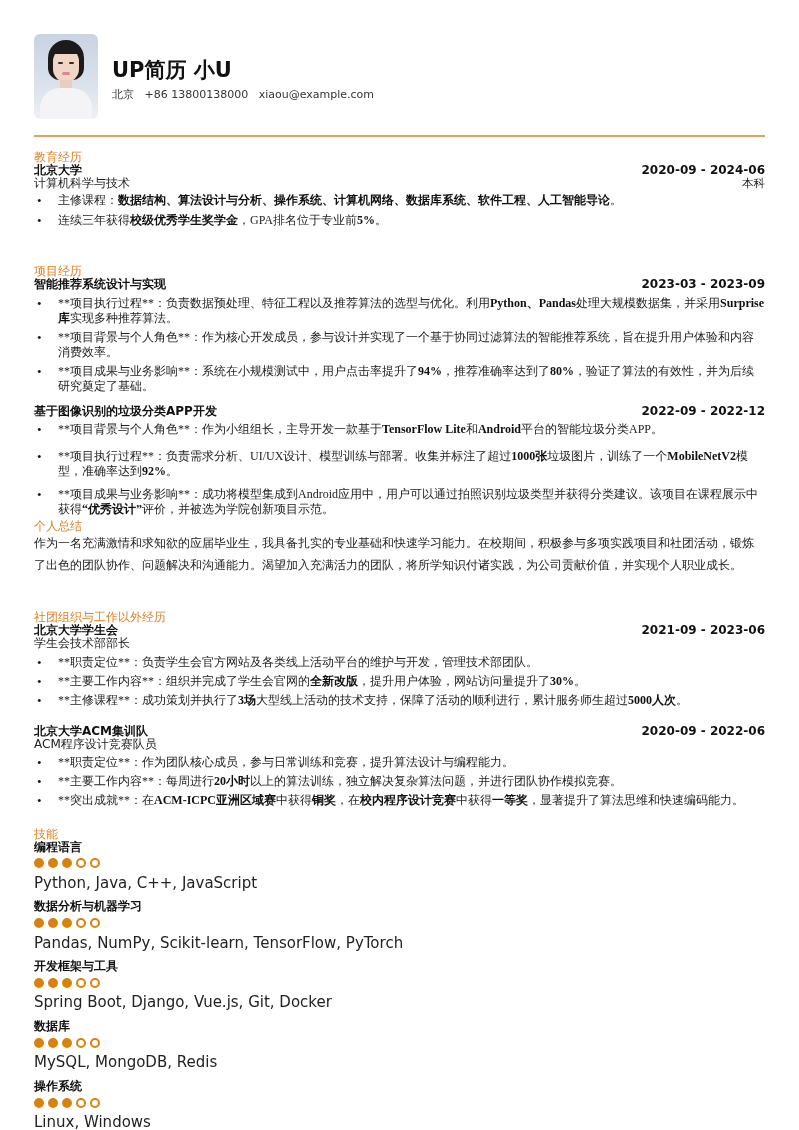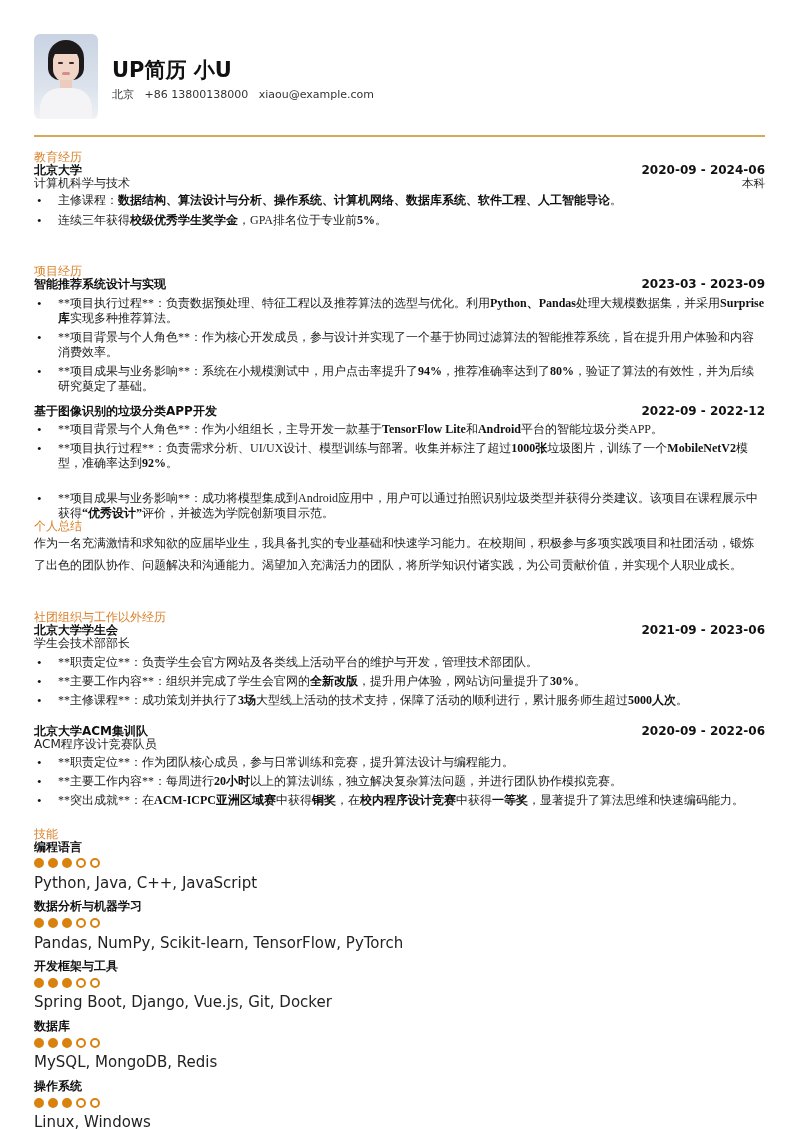--- a/index.html
+++ b/index.html
@@ -94,22 +94,22 @@
   <div class="entry-date" style="top:277px">2023-03 - 2023-09</div>
   <ul class="bullets" style="top:296px">
     <li style="margin-bottom:4px"><span>**项目执行过程**：负责数据预处理、特征工程以及推荐算法的选型与优化。利用</span><b>Python、Pandas</b><span>处理大规模数据集，并采用</span><b>Surprise库</b><span>实现多种推荐算法。</span></li>
     <li style="margin-bottom:4px"><span>**项目背景与个人角色**：作为核心开发成员，参与设计并实现了一个基于协同过滤算法的智能推荐系统，旨在提升用户体验和内容消费效率。</span></li>
     <li><span>**项目成果与业务影响**：系统在小规模测试中，用户点击率提升了</span><b>94%</b><span>，推荐准确率达到了</span><b>80%</b><span>，验证了算法的有效性，并为后续研究奠定了基础。</span></li>
   </ul>
 
   <div class="entry-title" style="top:404px">基于图像识别的垃圾分类APP开发</div>
   <div class="entry-date" style="top:404px">2022-09 - 2022-12</div>
   <ul class="bullets" style="top:422px">
-    <li style="margin-bottom:4px"><span>**项目背景与个人角色**：作为小组组长，主导开发一款基于</span><b>TensorFlow Lite</b><span>和</span><b>Android</b><span>平台的智能垃圾分类APP。</span></li>
-    <li style="margin-bottom:20px"><span>**项目执行过程**：负责需求分析、UI/UX设计、模型训练与部署。收集并标注了超过</span><b>1000张</b><span>垃圾图片，训练了一个</span><b>MobileNetV2</b><span>模型，准确率达到</span><b>92%</b><span>。</span></li>
+    <li style="margin-bottom:12px"><span>**项目背景与个人角色**：作为小组组长，主导开发一款基于</span><b>TensorFlow Lite</b><span>和</span><b>Android</b><span>平台的智能垃圾分类APP。</span></li>
+    <li style="margin-bottom:8px"><span>**项目执行过程**：负责需求分析、UI/UX设计、模型训练与部署。收集并标注了超过</span><b>1000张</b><span>垃圾图片，训练了一个</span><b>MobileNetV2</b><span>模型，准确率达到</span><b>92%</b><span>。</span></li>
     <li><span>**项目成果与业务影响**：成功将模型集成到Android应用中，用户可以通过拍照识别垃圾类型并获得分类建议。该项目在课程展示中获得</span><b>“优秀设计”</b><span>评价，并被选为学院创新项目示范。</span></li>
   </ul>
 
   <div class="section-title" style="top:519px">个人总结</div>
   <div class="summary" style="top:532px">作为一名充满激情和求知欲的应届毕业生，我具备扎实的专业基础和快速学习能力。在校期间，积极参与多项实践项目和社团活动，锻炼了出色的团队协作、问题解决和沟通能力。渴望加入充满活力的团队，将所学知识付诸实践，为公司贡献价值，并实现个人职业成长。</div>
 
   <div class="section-title" style="top:610px">社团组织与工作以外经历</div>
   <div class="entry-title" style="top:623px">北京大学学生会</div>
   <div class="entry-date" style="top:623px">2021-09 - 2023-06</div>
   <div class="entry-sub" style="top:636px">学生会技术部部长</div>

